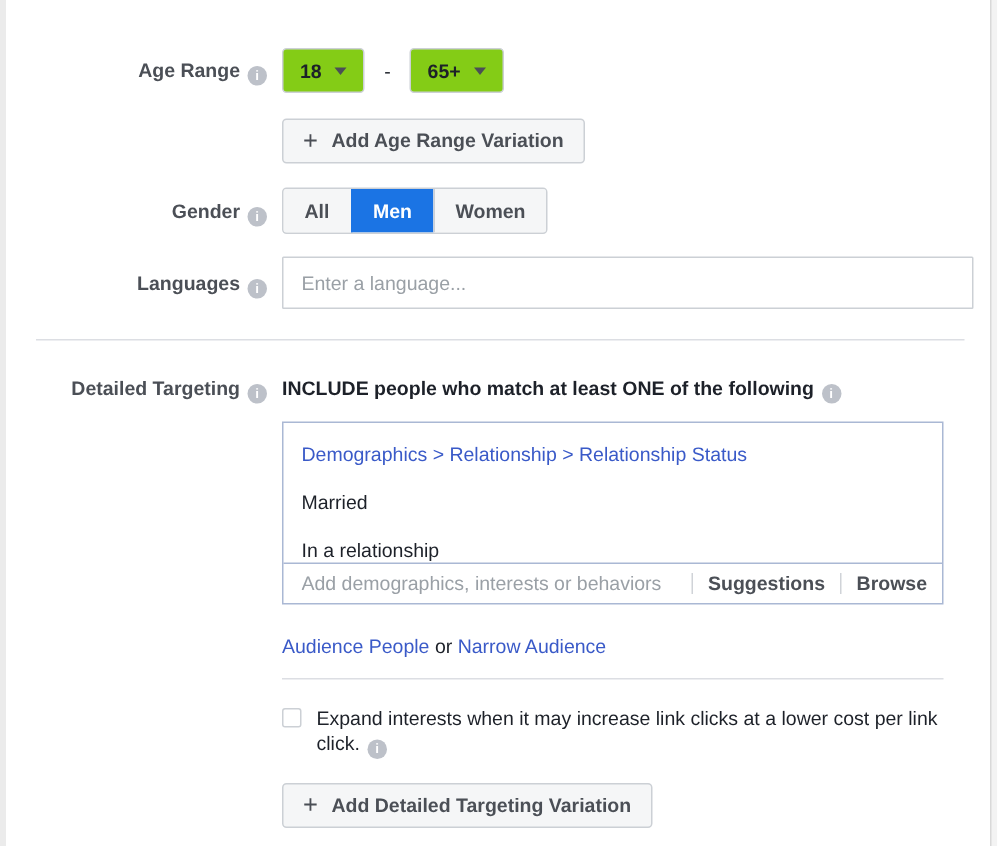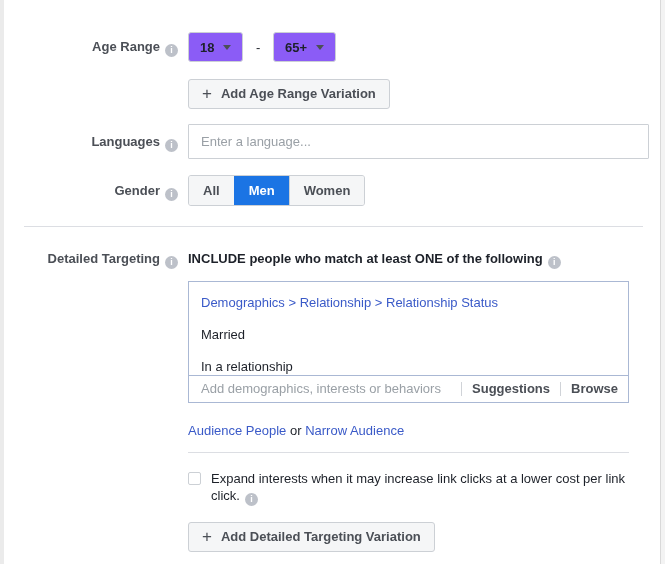--- a/index.html
+++ b/index.html
@@ -16,21 +16,21 @@
 
   .form{position:absolute;left:4px;top:16px;width:656px;}
   .row{display:flex;align-items:flex-start;}
   .label-col{width:184px;flex-shrink:0;text-align:right;padding-right:10px;font-weight:bold;color:#4b4f56;}
   .content-col{flex:1;min-width:0;}
 
   .info-icon{display:inline-block;width:13px;height:13px;border-radius:50%;background:#bdc1c9;color:#fff;
     font-size:9px;font-weight:bold;line-height:13px;text-align:center;vertical-align:-2px;margin-left:5px;}
 
   
-  .dropdown{display:inline-flex;align-items:center;height:30px;padding:0 11px;background:#8b5cf6;
+  .dropdown{display:inline-flex;align-items:center;height:30px;padding:0 11px;background:#84cc16;
     border:1px solid #ccd0d5;border-radius:3px;font-weight:bold;color:#1d2129;cursor:pointer;}
   .caret{width:0;height:0;border-left:4px solid transparent;border-right:4px solid transparent;
     border-top:5px solid #4b4f56;margin-left:9px;}
   .range-sep{display:inline-block;margin:0 9px;line-height:30px;color:#1d2129;}
 
   
   .btn{display:inline-flex;align-items:center;height:30px;padding:0 13px;background:#f5f6f7;
     border:1px solid #ccd0d5;border-radius:3px;font-weight:bold;font-size:13px;color:#4b4f56;cursor:pointer;}
   .btn .plus{font-weight:400;font-size:17px;color:#4b4f56;margin-right:9px;line-height:1;}
 
@@ -101,39 +101,39 @@
     <div class="row mt16">
       <div class="label-col"></div>
       <div class="content-col">
         <button class="btn">
           <span class="plus">+</span>
           <span>Add Age Range Variation</span>
         </button>
       </div>
     </div>
 
-    <div class="row mt15">
-      <div class="label-col lh35">
-        <span>Languages</span><span class="info-icon">i</span>
-      </div>
-      <div class="content-col lang-wrap">
-        <input class="text-input" type="text" placeholder="Enter a language..." style="">
-      </div>
-    </div>
-
     <div class="row mt16">
       <div class="label-col lh31">
         <span>Gender</span><span class="info-icon">i</span>
       </div>
       <div class="content-col">
         <div class="segmented">
           <div class="segment">All</div>
           <div class="segment selected">Men</div>
           <div class="segment">Women</div>
         </div>
+      </div>
+    </div>
+
+    <div class="row mt15">
+      <div class="label-col lh35">
+        <span>Languages</span><span class="info-icon">i</span>
+      </div>
+      <div class="content-col lang-wrap">
+        <input class="text-input" type="text" placeholder="Enter a language..." style="">
       </div>
     </div>
 
     <div class="divider full mt20"></div>
 
     <div class="row mt24">
       <div class="label-col lh16">
         <span>Detailed Targeting</span><span class="info-icon">i</span>
       </div>
       <div class="content-col">

